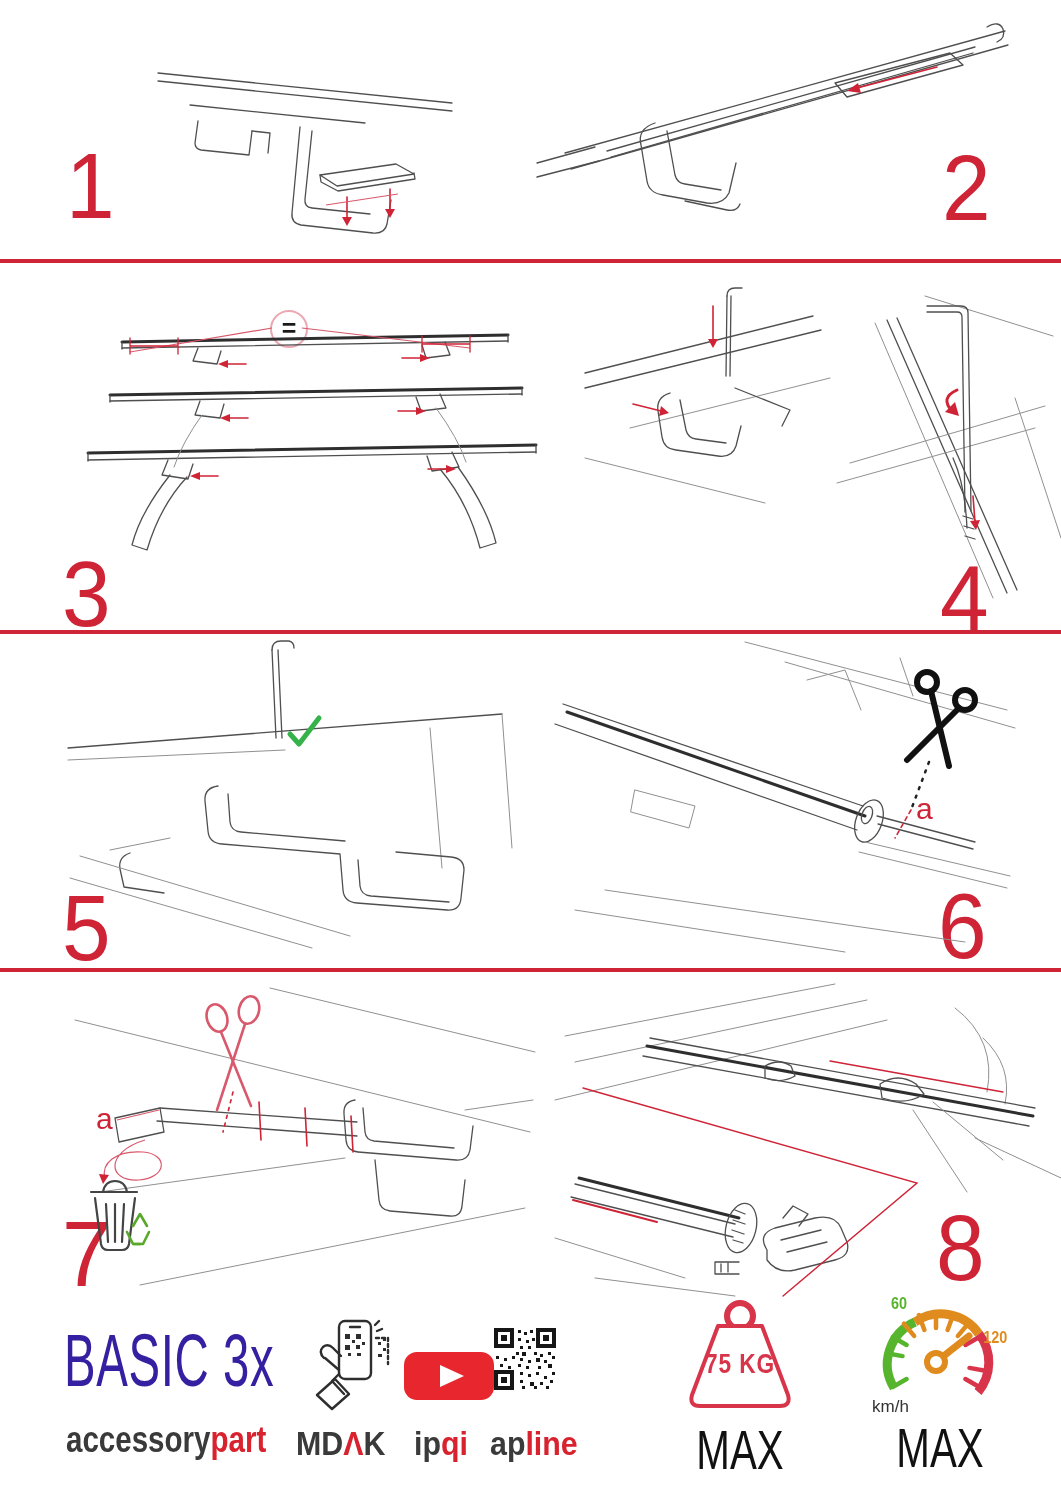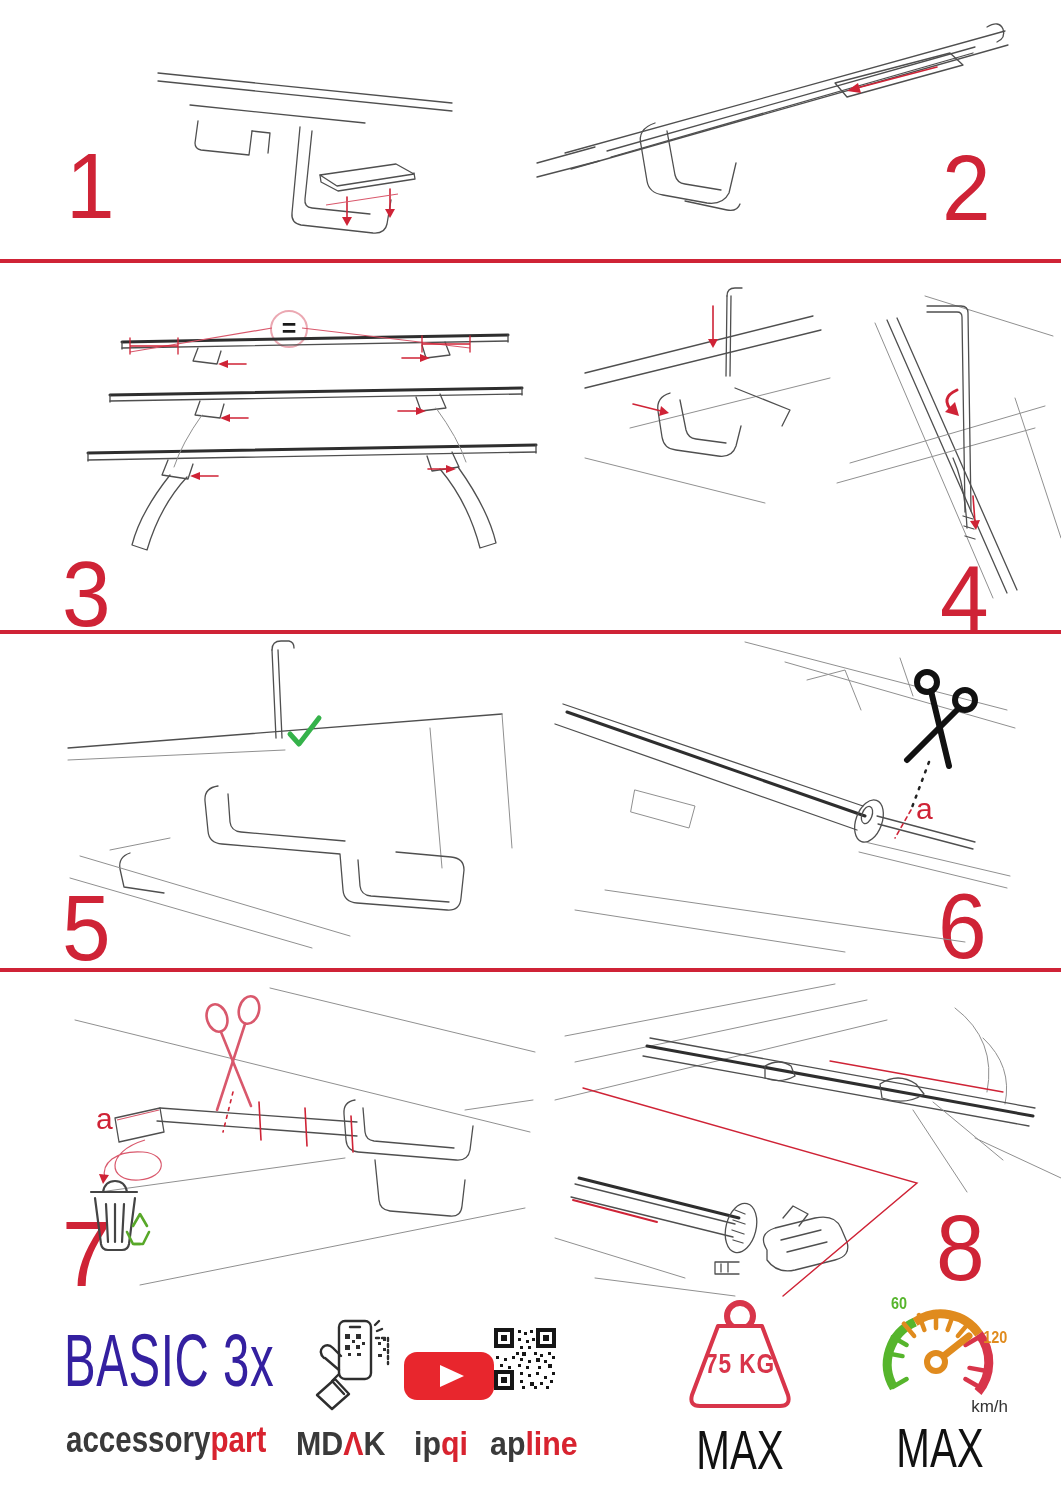--- a/index.html
+++ b/index.html
@@ -30,21 +30,21 @@
   .brandline{position:absolute;left:66px;top:1422px;font-size:36px;font-weight:700;line-height:1;
        transform:scaleX(.82);transform-origin:left top;white-space:nowrap;letter-spacing:0;}
   .logo-word{position:absolute;font-size:33px;font-weight:700;line-height:1;white-space:nowrap;
        transform:scaleX(.92);transform-origin:left top;}
   .gray{color:var(--text-dark);} .red{color:#d8232f;}
   .max-label{position:absolute;font-size:56px;line-height:1;color:#111;font-weight:400;
        transform:scaleX(.72);transform-origin:center top;text-align:center;}
   .kg-label{position:absolute;font-size:27px;font-weight:700;color:#d8354a;line-height:1;
        transform:scaleX(.84);transform-origin:center top;text-align:center;letter-spacing:1px;}
   .tick-label{position:absolute;font-size:16px;font-weight:700;line-height:1;transform:scaleX(.9);}
-  .kmh{position:absolute;font-size:17px;color:#333;line-height:1;text-align:right;}
+  .kmh{position:absolute;font-size:17px;color:#333;line-height:1;text-align:left;}
 </style>
 </head>
 <body>
 
 <div class="page">
 
   <span class="num" style="left:66px;top:140px">1</span>
   <svg class="art" style="left:150px;top:25px" width="310" height="215" viewBox="0 0 310 215">
     <g class="lineart">
       <path d="M8,48 L302,78"></path>

